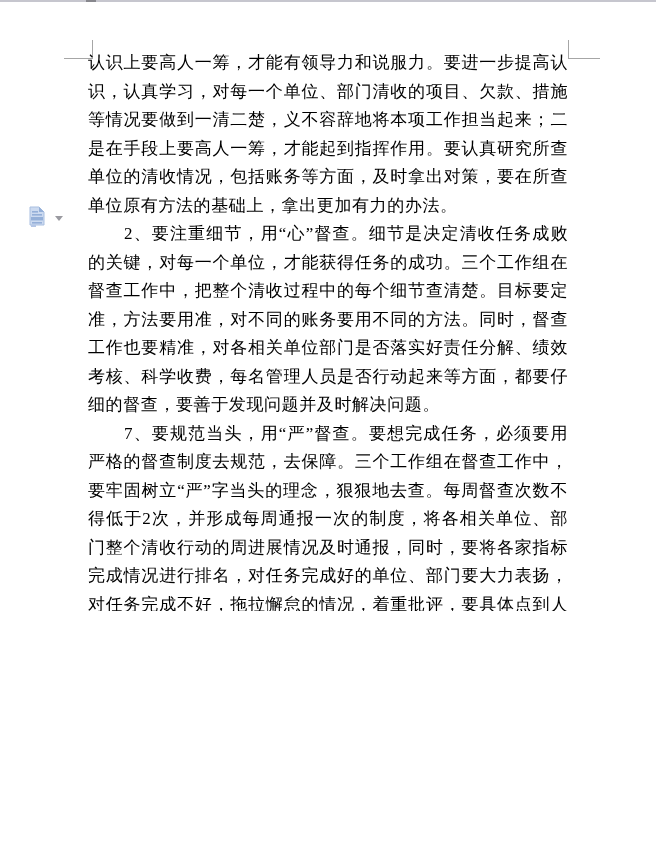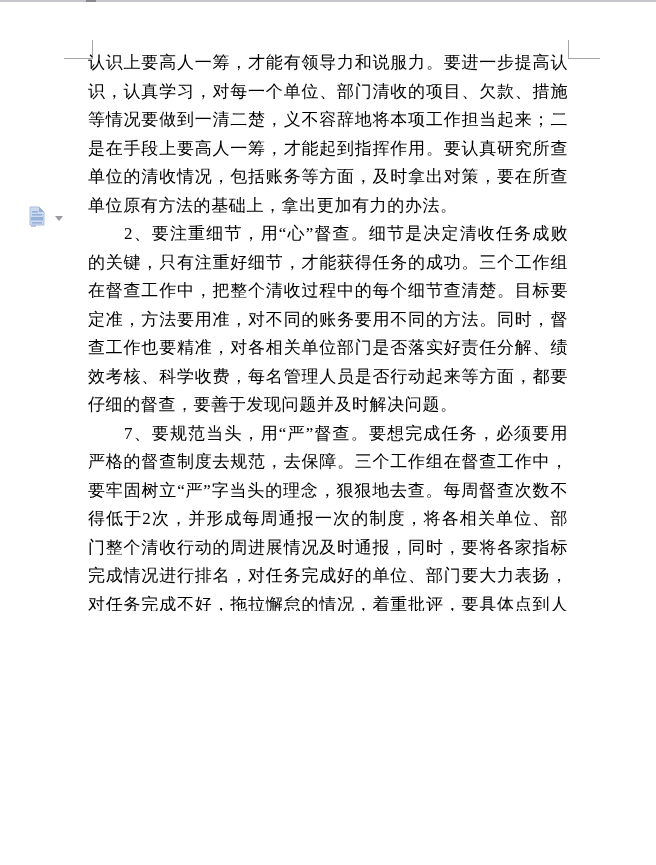--- a/index.html
+++ b/index.html
@@ -76,21 +76,21 @@
         <rect x="2" y="11" width="12" height="3.4" fill="#94afd8"></rect>
         <rect x="3" y="16" width="10" height="1.6" fill="#94afd8"></rect>
         <rect x="2" y="19" width="5" height="2" fill="#b4c6e6"></rect>
       </svg>
     </span>
     <span class="arrow"></span>
   </div>
 
   <div class="doc-body">
     <p class="para"><b></b><span>认识上要高人一筹，才能有领导力和说服力。要进一步提高认识，认真学习，对每一个单位、部门清收的项目、欠款、措施等情况要做到一清二楚，义不容辞地将本项工作担当起来；二是在手段上要高人一筹，才能起到指挥作用。要认真研究所查单位的清收情况，包括账务等方面，及时拿出对策，要在所查单位原有方法的基础上，拿出更加有力的办法。</span></p>
-    <p class="para indent"><b>2、要注重细节，用“心”督查。</b><span>细节是决定清收任务成败的关键，只有注重好细节，才能获得任务的成功。三个工作组在督查工作中，把整个清收过程中的每个细节查清楚。目标要定准，方法要用准，对不同的账务要用不同的方法。同时，督查工作也要精准，对各相关单位部门是否落实好责任分解、绩效考核、科学收费，每名管理人员是否行动起来等方面，都要仔细的督查，要善于发现问题并及时解决问题。</span></p>
+    <p class="para indent"><b>2、要注重细节，用“心”督查。</b><span>细节是决定清收任务成败的关键，对每一个单位，才能获得任务的成功。三个工作组在督查工作中，把整个清收过程中的每个细节查清楚。目标要定准，方法要用准，对不同的账务要用不同的方法。同时，督查工作也要精准，对各相关单位部门是否落实好责任分解、绩效考核、科学收费，每名管理人员是否行动起来等方面，都要仔细的督查，要善于发现问题并及时解决问题。</span></p>
     <p class="para indent"><b>7、要规范当头，用“严”督查。</b><span>要想完成任务，必须要用严格的督查制度去规范，去保障。三个工作组在督查工作中，要牢固树立“严”字当头的理念，狠狠地去查。每周督查次数不得低于2次，并形成每周通报一次的制度，将各相关单位、部门整个清收行动的周进展情况及时通报，同时，要将各家指标完成情况进行排名，对任务完成好的单位、部门要大力表扬，对任务完成不好，拖拉懈怠的情况，着重批评，要具体点到人头。督查工作组要加强督查的力度，对清收工作不到位的单位和部门，有权追责，绝不姑息。</span></p>
   </div>
 
   <div class="footer-rule-thin"></div>
   <div class="footer-rule-thick"></div>
 
   <div class="page-number">2</div>
 
 </div>
 

